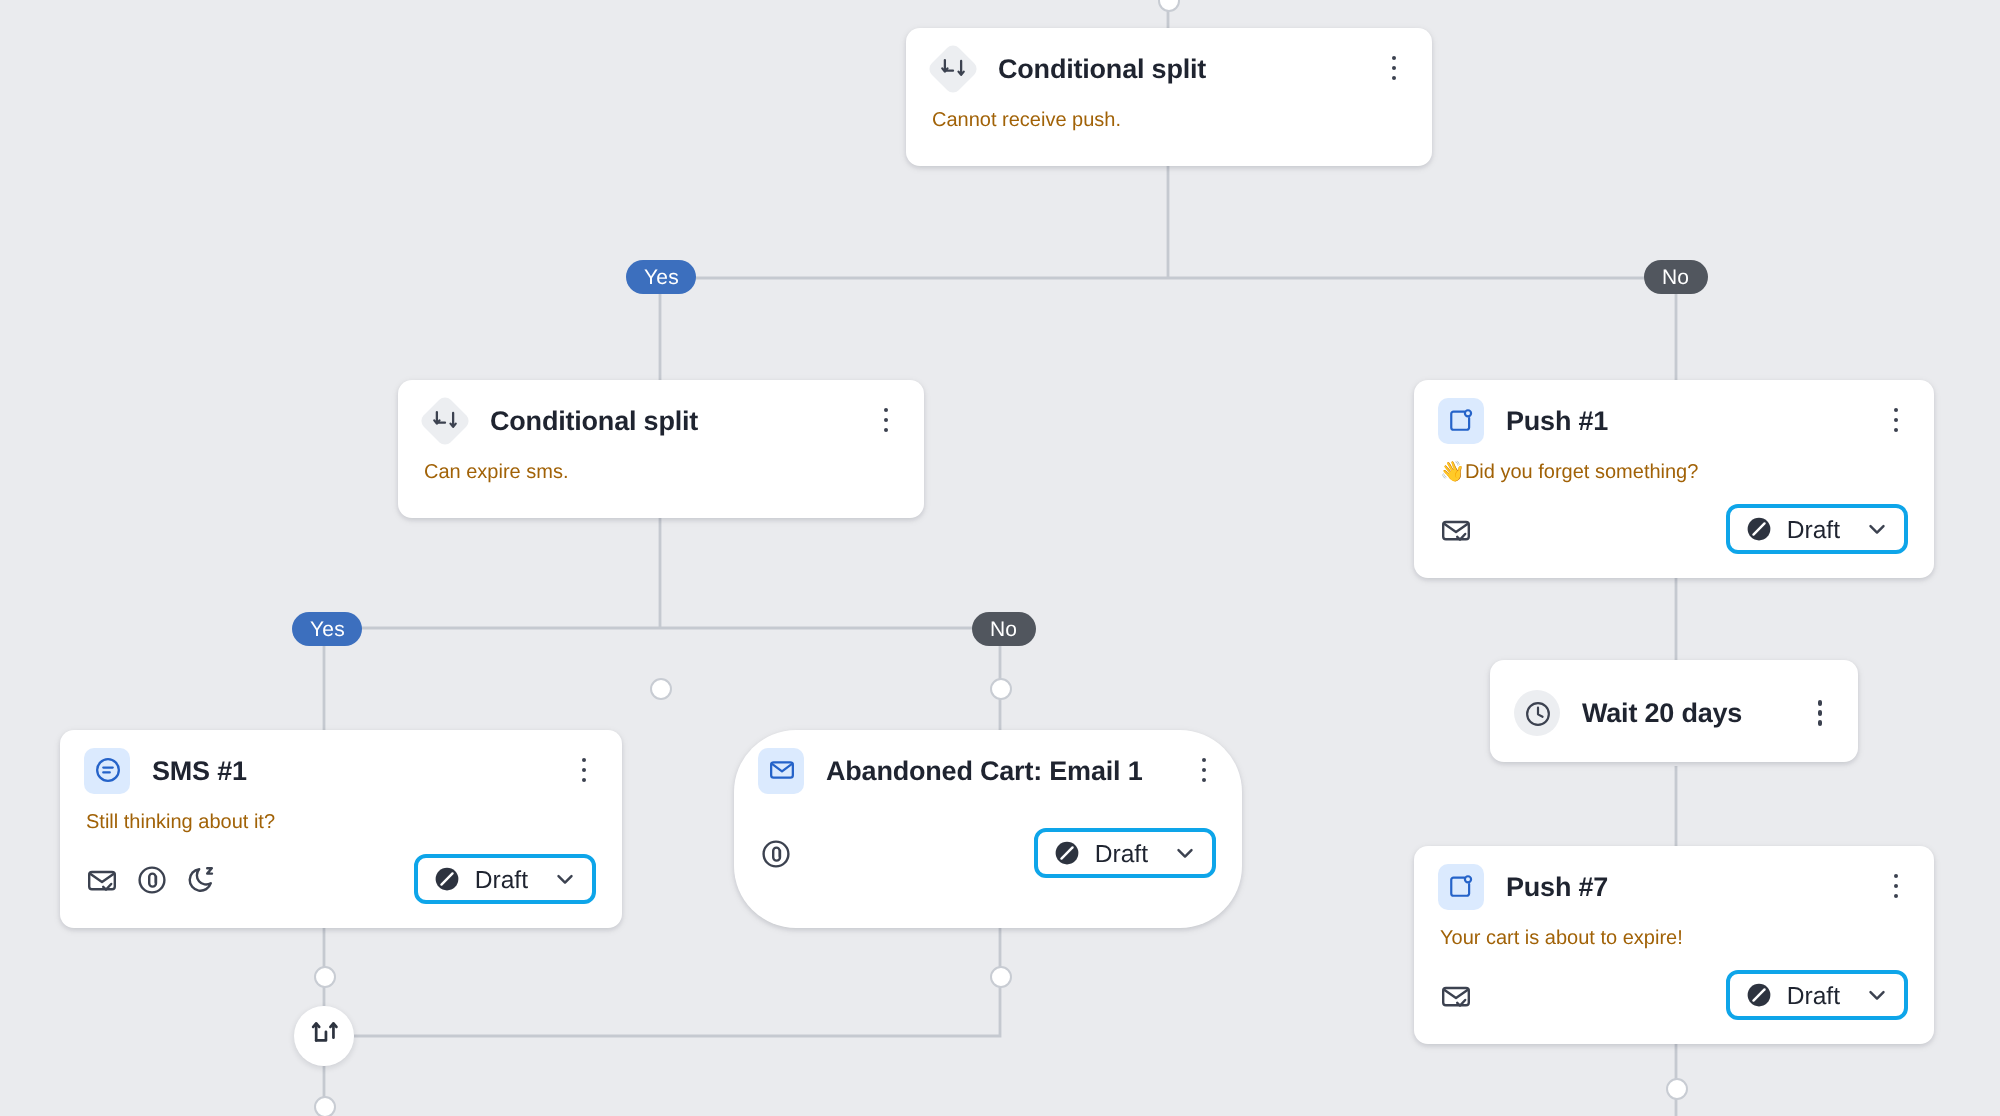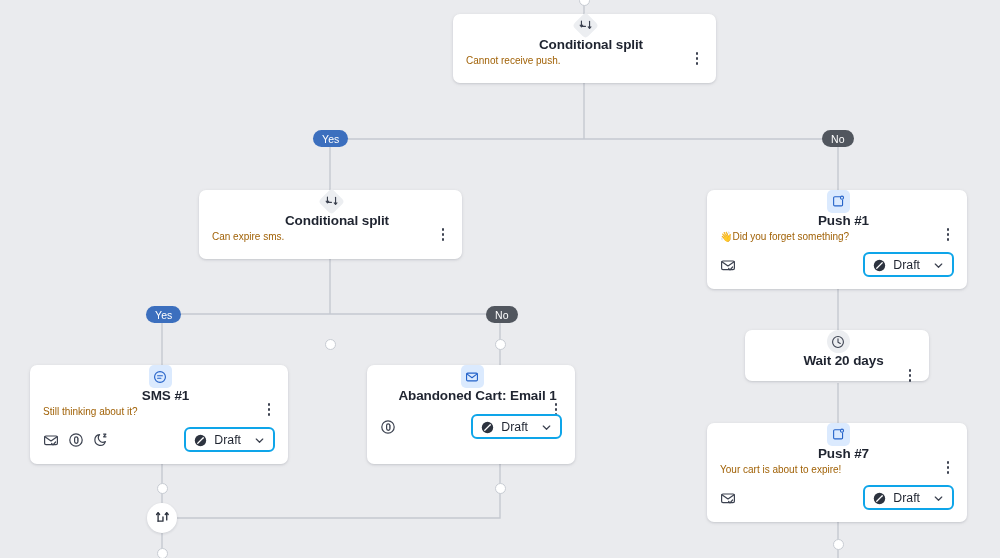--- a/index.html
+++ b/index.html
@@ -22,21 +22,20 @@
     background: #ffffff;
     border-radius: 7px;
     box-shadow: 0 1px 2px rgba(16,24,40,.10), 0 1px 4px rgba(16,24,40,.07);
     padding: 0;
   }
   .card-head {
     display: flex;
     align-items: center;
     height: 40px;
     padding: 0 10px 0 12px;
-    flex-direction: column;
   }
   .badge-ic {
     width: 23px; height: 23px;
     flex: 0 0 23px;
     border-radius: 5px;
     display: flex; align-items: center; justify-content: center;
   }
   .badge-ic.diamond {
     background: transparent;
     position: relative;
@@ -287,21 +286,21 @@
       </span>
       <span class="card-title">Wait 20 days</span>
       <span class="kebab">
           <i></i>
           <i></i>
           <i></i>
         </span>
     </div>
   </div>
 
-  <div class="card" style="left:30px; top:365px; width:258px; height:99px;">
+  <div class="card" style="left:30px; top:365px; width:281px; height:99px;">
     <div class="card-head">
       <span class="badge-ic blue">
         <svg width="14" height="14" viewBox="0 0 16 16" fill="none" stroke="#2563c9" stroke-width="1.3" stroke-linecap="round" stroke-linejoin="round">
           <circle cx="8" cy="8" r="6.2"></circle>
             <path d="M5.3 6.6 H10.7"></path>
             <path d="M5.3 9.4 H9"></path>
         </svg>
       </span>
       <span class="card-title">SMS #1</span>
       <span class="kebab">
@@ -341,21 +340,21 @@
         <span class="status-label">Draft</span>
         <span class="chev">
           <svg width="13" height="13" viewBox="0 0 16 16" fill="none" stroke="#3c4250" stroke-width="1.5" stroke-linecap="round" stroke-linejoin="round">
               <path d="M4 6.2 L8 10.2 L12 6.2"></path>
             </svg>
         </span>
       </span>
     </div>
   </div>
 
-  <div class="card" style="left:367px; top:365px; width:208px; height:99px;">
+  <div class="card" style="left:367px; top:365px; width:254px; height:99px;border-radius:31px;">
     <div class="card-head">
       <span class="badge-ic blue">
         <svg width="14" height="14" viewBox="0 0 16 16" fill="none" stroke="#2563c9" stroke-width="1.3" stroke-linecap="round" stroke-linejoin="round">
           <rect x="1.8" y="3.6" width="12.4" height="8.8" rx="1.4"></rect>
           <path d="M2.1 4.4 L8 8.8 L13.9 4.4"></path>
         </svg>
       </span>
       <span class="card-title">Abandoned Cart: Email 1</span>
       <span class="kebab">
           <i></i>

